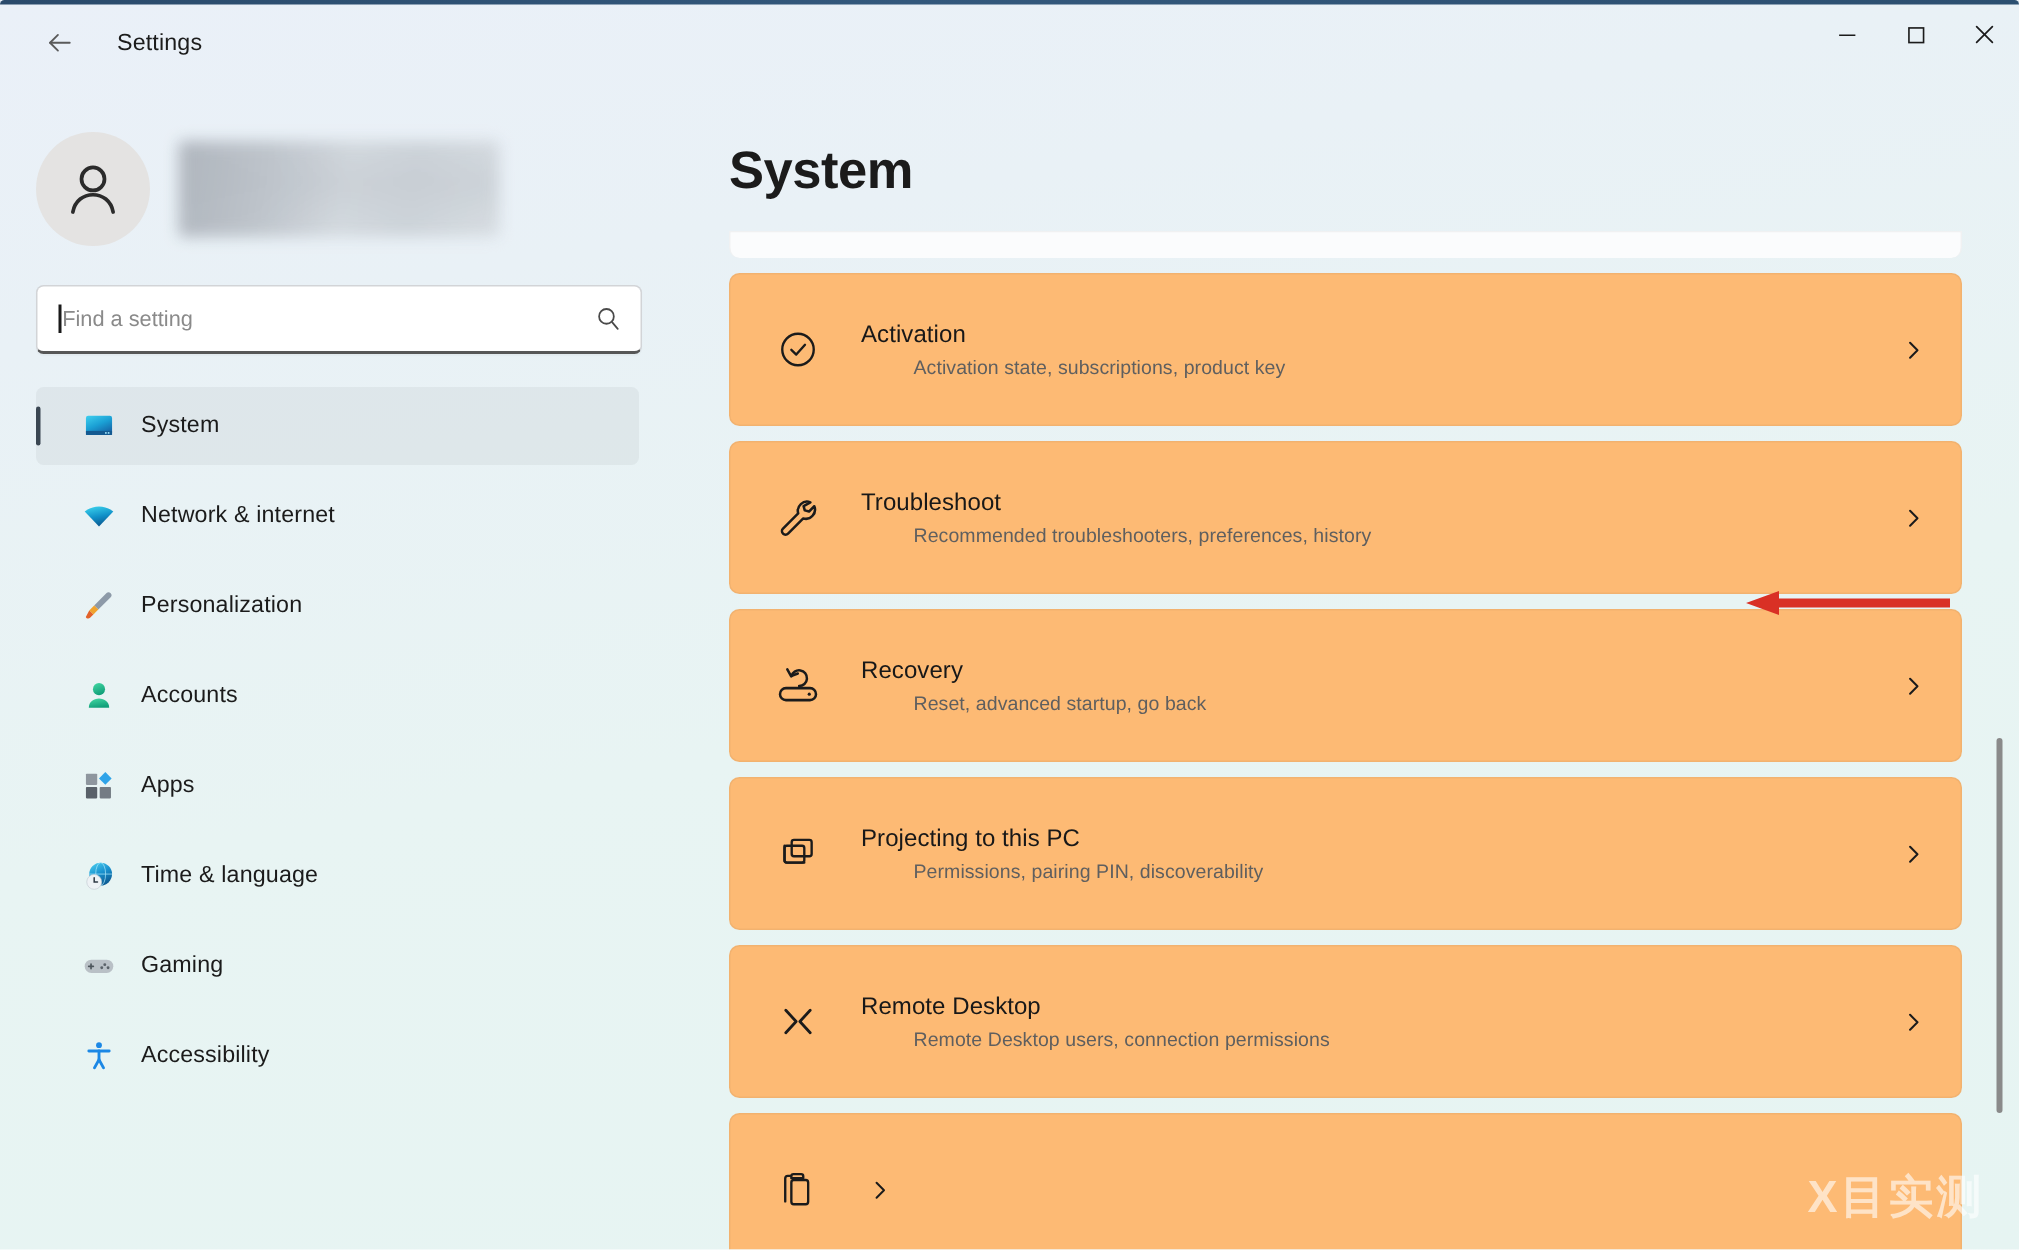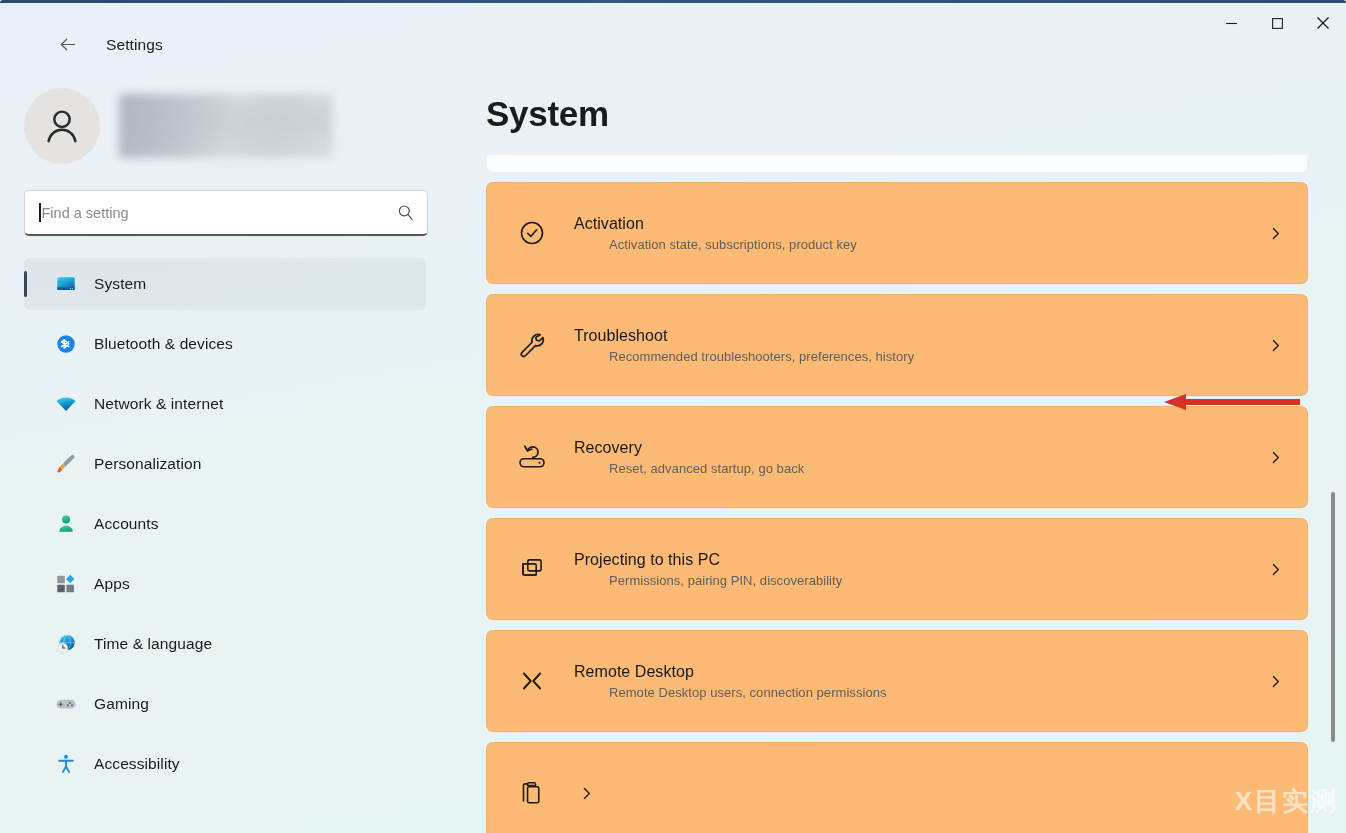--- a/index.html
+++ b/index.html
@@ -7,23 +7,22 @@
   body {
     font-family:"Liberation Sans", sans-serif;
     background: linear-gradient(170deg, #eaf0f8 0%, #e9f1f6 22%, #e8f4f3 55%, #e6f4f2 100%);
     color:#1b1b1b;
     position:relative;
   }
 
   
   #titlebar {
     height:72px; width:100%;
-    display:flex; align-items:flex-end;
+    display:flex; align-items:flex-start;
     position:relative;
-    padding-left:28px;
   }
   #titlebar-left {
     display:flex; align-items:center;
     height:56px; padding-left:22px; gap:22px;
   }
   #back-btn {
     width:34px; height:34px;
     display:flex; align-items:center; justify-content:center;
     border-radius:5px; cursor:pointer;
   }
@@ -193,22 +192,22 @@
   }
   #scrollbar-thumb {
     position:absolute; left:4px; top:420px;
     width:3.5px; height:250px;
     background:#8a8a8a; border-radius:2px;
     cursor:pointer;
   }
 
   
   #watermark {
-    position:absolute; right:8px; bottom:14px;
-    font-size:26px; font-weight:bold;
+    position:absolute; right:23px; bottom:14px;
+    font-size:30px; font-weight:bold;
     color:rgba(255,255,255,.60);
     letter-spacing:2px;
     pointer-events:none;
     z-index:15;
     white-space:nowrap;
   }
 </style>
 </head>
 <body>
 
@@ -286,30 +285,20 @@
               </defs>
             <rect x="2.5" y="4.5" width="19" height="14" rx="1.6" fill="url(#gMon)"></rect>
             <rect x="2.5" y="15.6" width="19" height="2.9" rx="0" fill="#145a91"></rect>
             <circle cx="17" cy="17" r=".7" fill="#9fe5fb"></circle>
               <circle cx="19" cy="17" r=".7" fill="#9fe5fb"></circle>
           </svg>
         </span>
         <span class="nav-label">System</span>
       </div>
 
-      <div class="nav-item">
-        <span class="nav-icon">
-          <svg width="22" height="22" viewBox="0 0 24 24">
-            <circle cx="12" cy="12" r="9.5" fill="#1a86e0"></circle>
-            <path d="M10 7.4l5 4.6-5 4.6V7.4l-3 2.6M10 7.4l5 4.6-5 4.6v-9.2" fill="none" stroke="#ffffff" stroke-width="1.5" stroke-linejoin="round" stroke-linecap="round"></path>
-            <path d="M7 9.6l8 5.2M7 14.8l8-5.2" stroke="#ffffff" stroke-width="1.5" stroke-linecap="round" fill="none"></path>
-          </svg>
-        </span>
-        <span class="nav-label">Bluetooth &amp; devices</span>
-      </div>
 
       <div class="nav-item">
         <span class="nav-icon">
           <svg width="22" height="22" viewBox="0 0 24 24">
             <defs>
                 <linearGradient id="gWifi" x1="0" y1="0" x2="0.3" y2="1">
               <stop offset="0%" stop-color="#3fd8f0"></stop>
                   <stop offset="60%" stop-color="#1090c8"></stop>
               <stop offset="100%" stop-color="#0c5f96"></stop>
                 </linearGradient>

